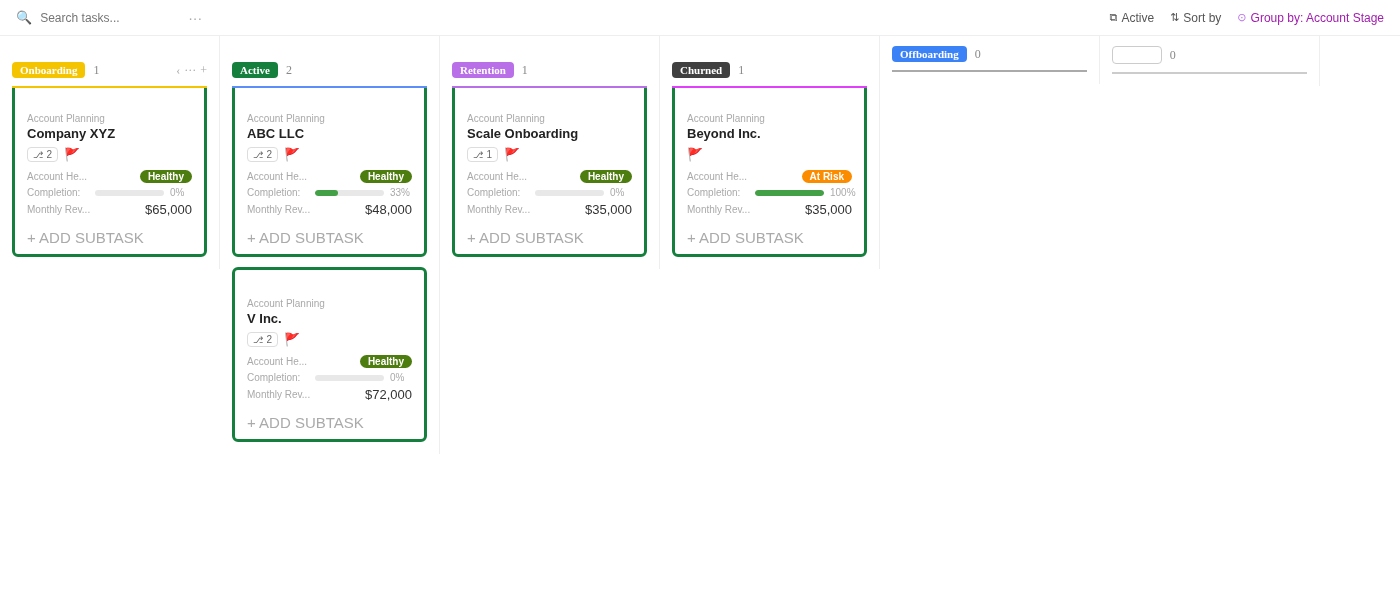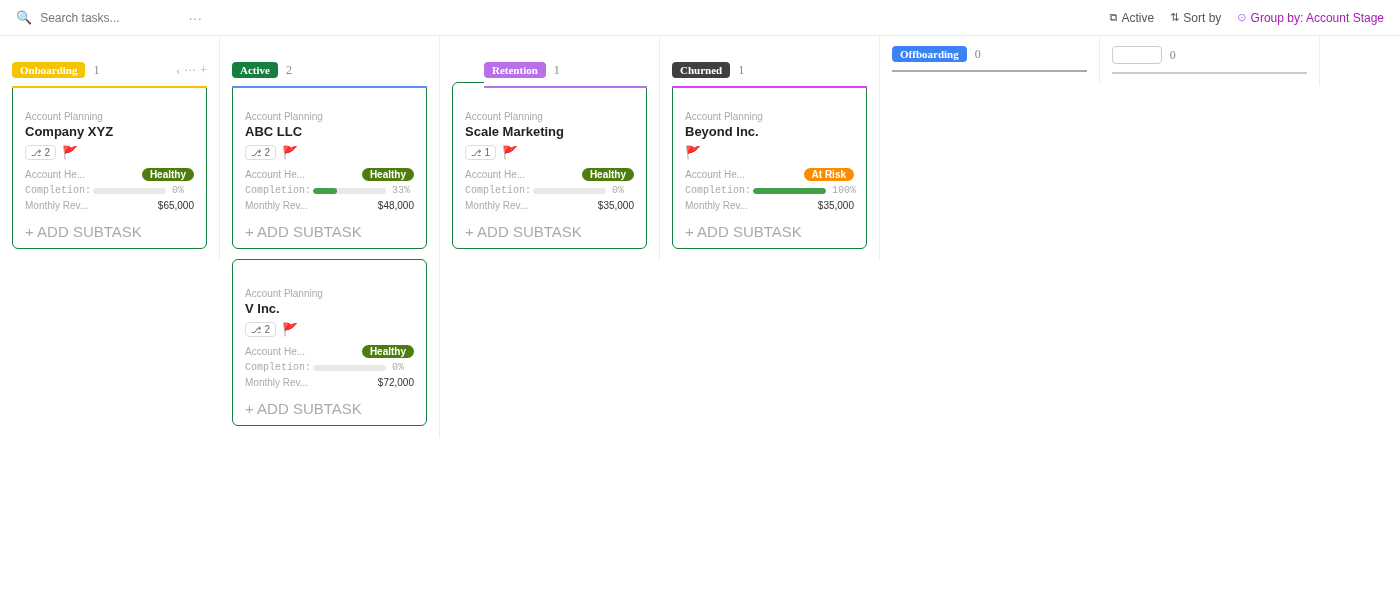--- a/index.html
+++ b/index.html
@@ -36,62 +36,62 @@
 
     .column-header .stage-badge {
       border-radius: 4px; padding: 2px 8px; font-size: 11px; font-weight: 600; color: #fff;
     }
     .column-header .count { color: #888; font-size: 12px; margin-left: 2px; }
     .column-header .actions { display: flex; align-items: center; gap: 4px; margin-left: auto; color: #aaa; cursor: pointer; }
 
     
     .col-onboarding .column-header { border-bottom-color: #f5c400; }
     .col-active .column-header { border-bottom-color: #5b8ef8; }
-    .col-retention .column-header { border-bottom-color: #b86fe8; margin-left: 32px; }
+    .col-retention .column-header { border-bottom-color: #b86fe8; }
     .col-churned .column-header { border-bottom-color: #e040fb; }
     .col-offboarding .column-header { border-bottom-color: #aaa; }
     .col-empty .column-header { border-bottom-color: #ccc; }
 
     .badge-onboarding { background: #f5c400; }
     .badge-active { background: #15803d; }
     .badge-retention { background: #b86fe8; }
     .badge-churned { background: #404040; }
     .badge-offboarding { background: #3b82f6; }
     .badge-empty { background: transparent; border: 1px solid #ccc; color: #888; }
 
     
     .card {
-      background: #fff; border: 1px solid #15803d; border-radius: 6px;
+      background: #fff; border: 3px solid #15803d; border-radius: 6px;
       padding: 28px 12px 8px; margin-top: 10px; cursor: pointer;
     }
 
     .card-category { font-size: 10px; color: #aaa; margin-bottom: 2px; }
     .card-title { font-size: 13px; font-weight: 600; color: #222; margin-bottom: 6px; }
 
     .card-meta { display: flex; align-items: center; gap: 6px; margin-bottom: 8px; }
     .card-meta .subtask-count {
       display: flex; align-items: center; gap: 3px;
       border: 1px solid #ddd; border-radius: 4px; padding: 1px 5px;
       font-size: 10px; color: #666;
     }
     .flag { font-size: 13px; }
     .flag-yellow { color: #f5c400; }
     .flag-red { color: #e53935; }
 
     .card-row { display: flex; align-items: center; justify-content: space-between; margin-bottom: 4px; }
     .card-label { font-size: 10px; color: #aaa; }
-    .card-value { font-size: 10px; color: #333; }
+    .card-value { font-size: 13px; color: #333; }
 
     .health-badge {
       border-radius: 10px; padding: 1px 8px; font-size: 10px; font-weight: 600; color: #fff;
     }
     .health-healthy { background: #4d7c0f; }
     .health-at-risk { background: #fb8c00; }
 
-    .completion-row { display: flex; align-items: center; gap: 6px; margin-bottom: 4px; font-family: Liberation Mono, monospace; }
+    .completion-row { display: flex; align-items: center; gap: 6px; margin-bottom: 4px; }
     .completion-label { font-size: 10px; color: #aaa; min-width: 62px; }
     .progress-bar-bg { background: #e8e8e8; border-radius: 4px; height: 6px; width: 90px; overflow: hidden; }
     .progress-bar-fill { height: 100%; border-radius: 4px; background: #43a047; }
     .completion-pct { font-size: 10px; color: #aaa; min-width: 22px; }
 
     .add-subtask {
       color: #aaa; font-size: 15px; margin-top: 8px; cursor: pointer;
       padding-top: 4px;
     }
 
@@ -214,21 +214,21 @@
         <div class="add-subtask">+ ADD SUBTASK</div>
       </div>
     </div>
     <div class="kanban-column col-retention">
       <div class="column-header">
         <span class="stage-badge badge-retention">Retention</span>
         <span class="count">1</span>
       </div>
       <div class="card">
         <div class="card-category">Account Planning</div>
-        <div class="card-title">Scale Marketing</div>
+        <div class="card-title">Scale Onboarding</div>
         <div class="card-meta">
           <span class="subtask-count"><span style="font-size:9px;">⎇</span> 1</span>
           <span class="flag flag-yellow">🚩</span>
         </div>
         <div class="card-row">
           <span class="card-label">Account He...</span>
           <span class="health-badge health-healthy">Healthy</span>
         </div>
         <div class="completion-row">
           <span class="completion-label">Completion:</span>

